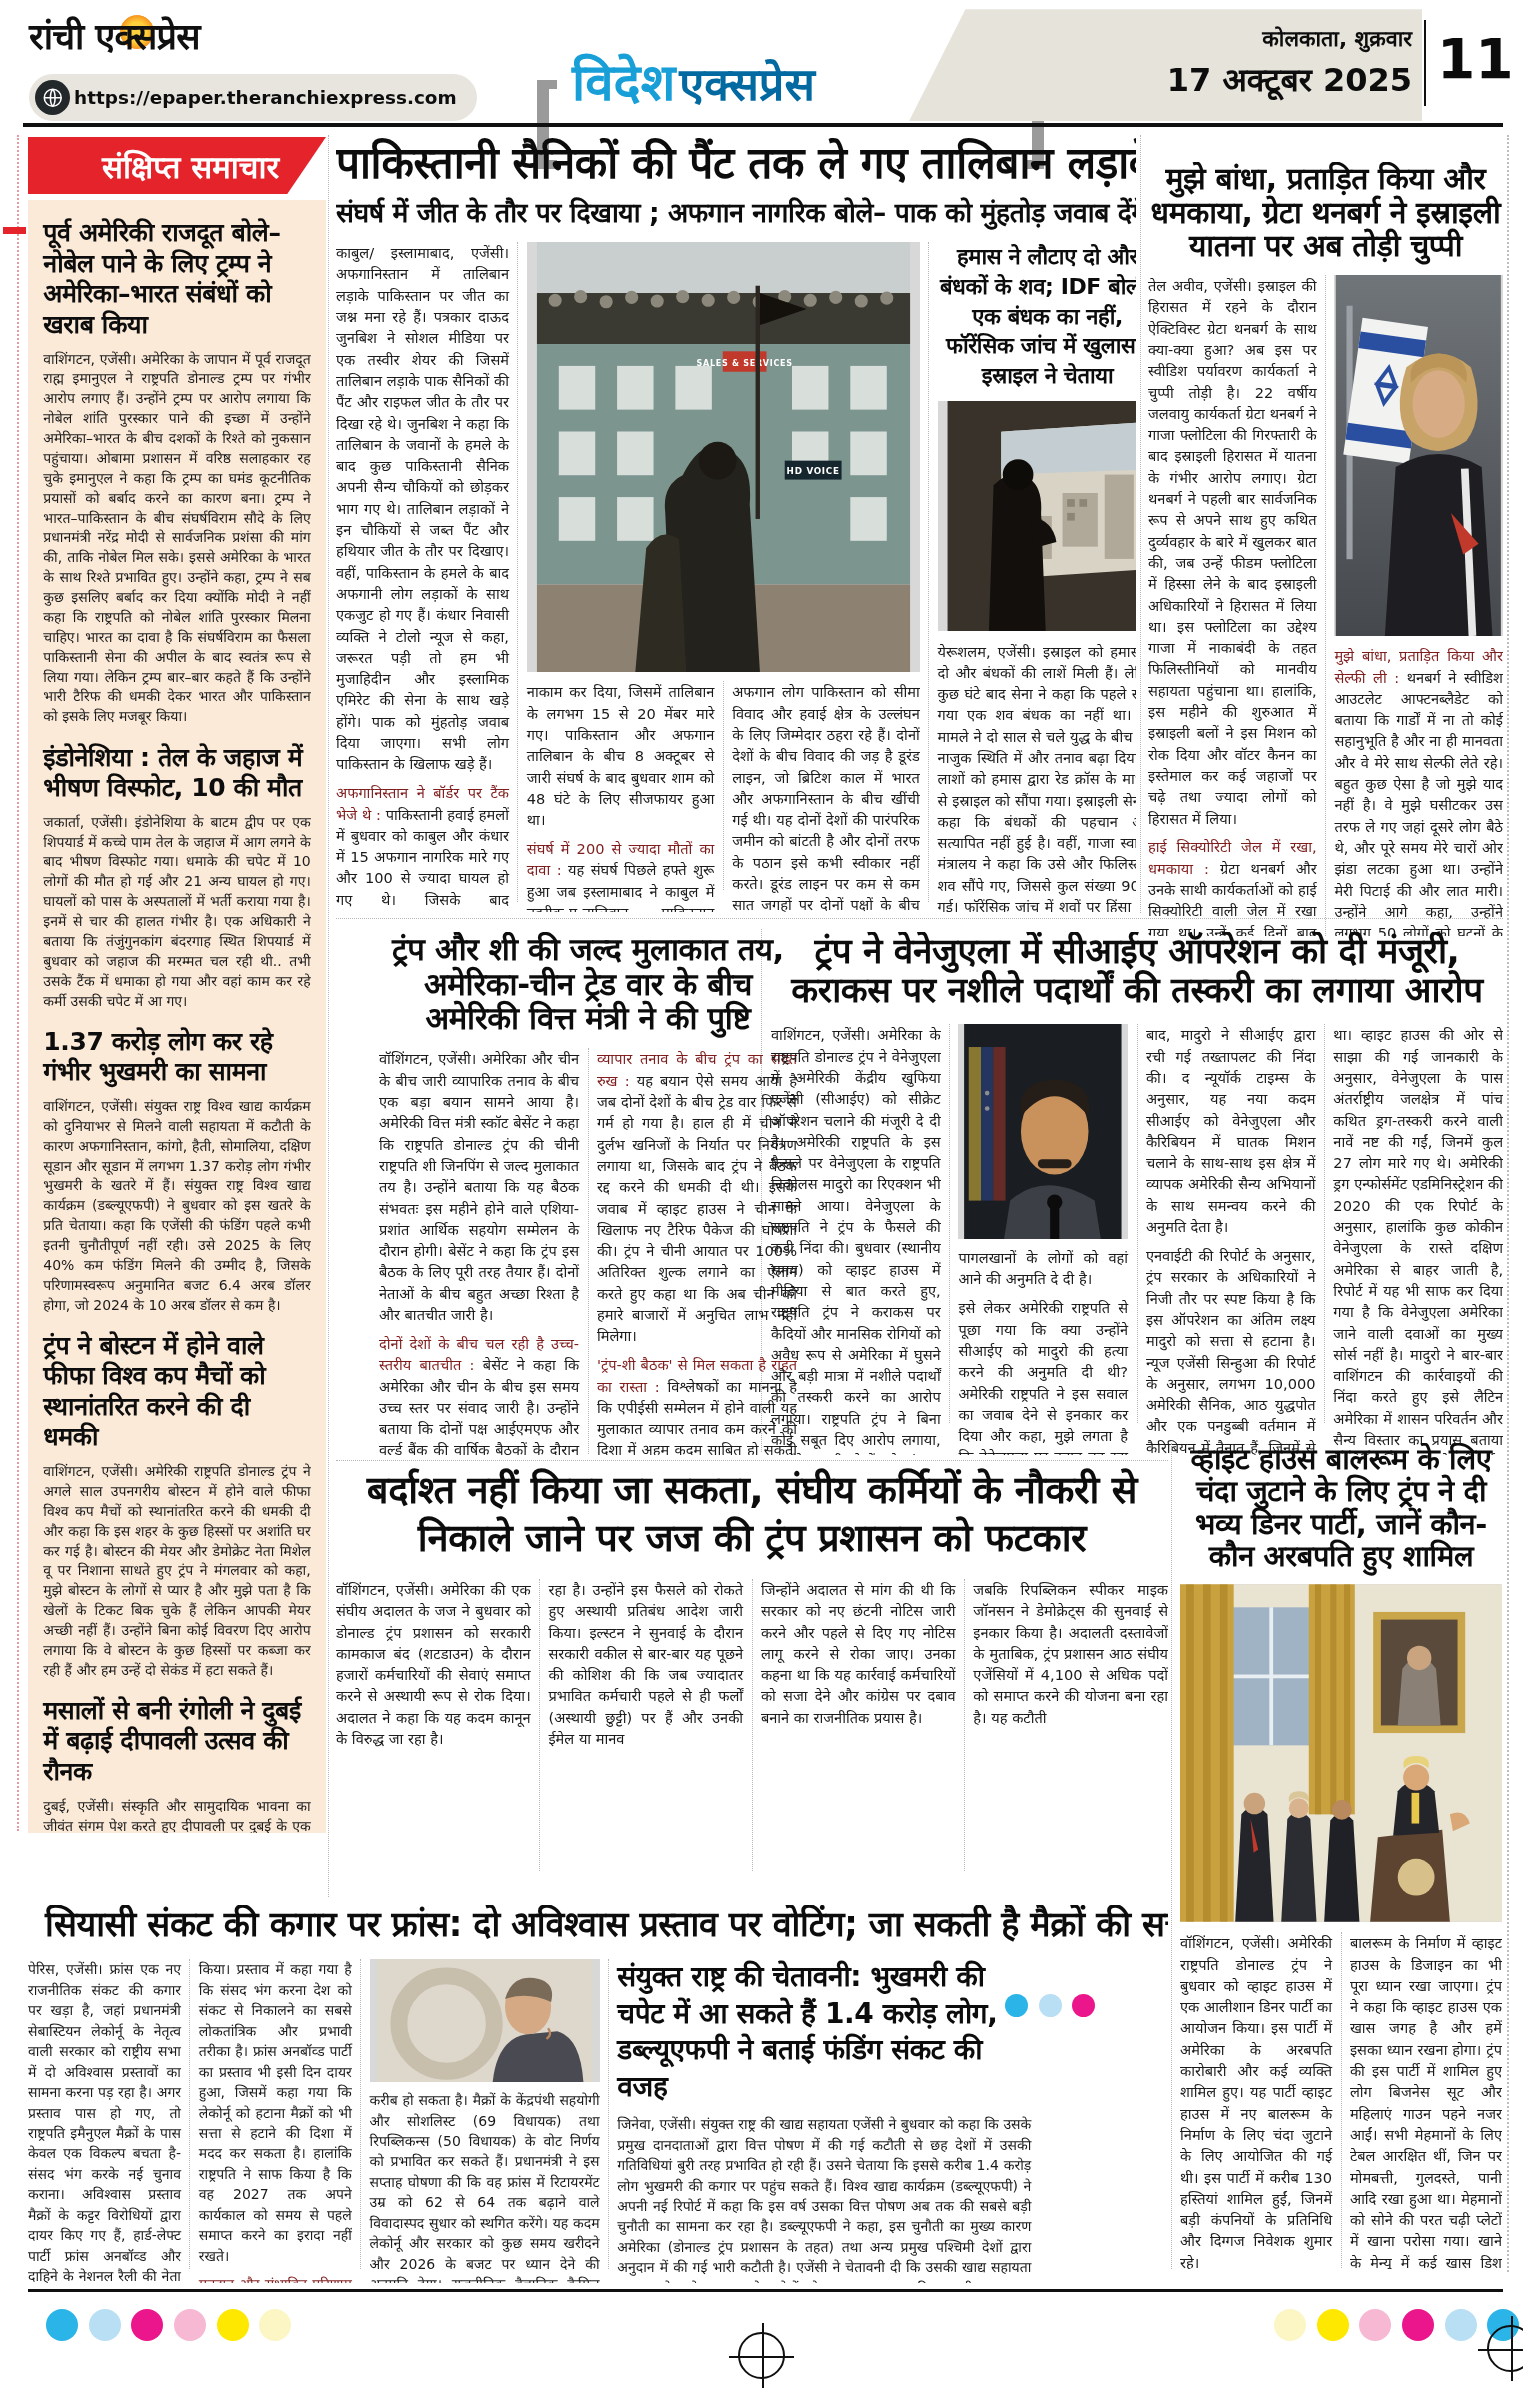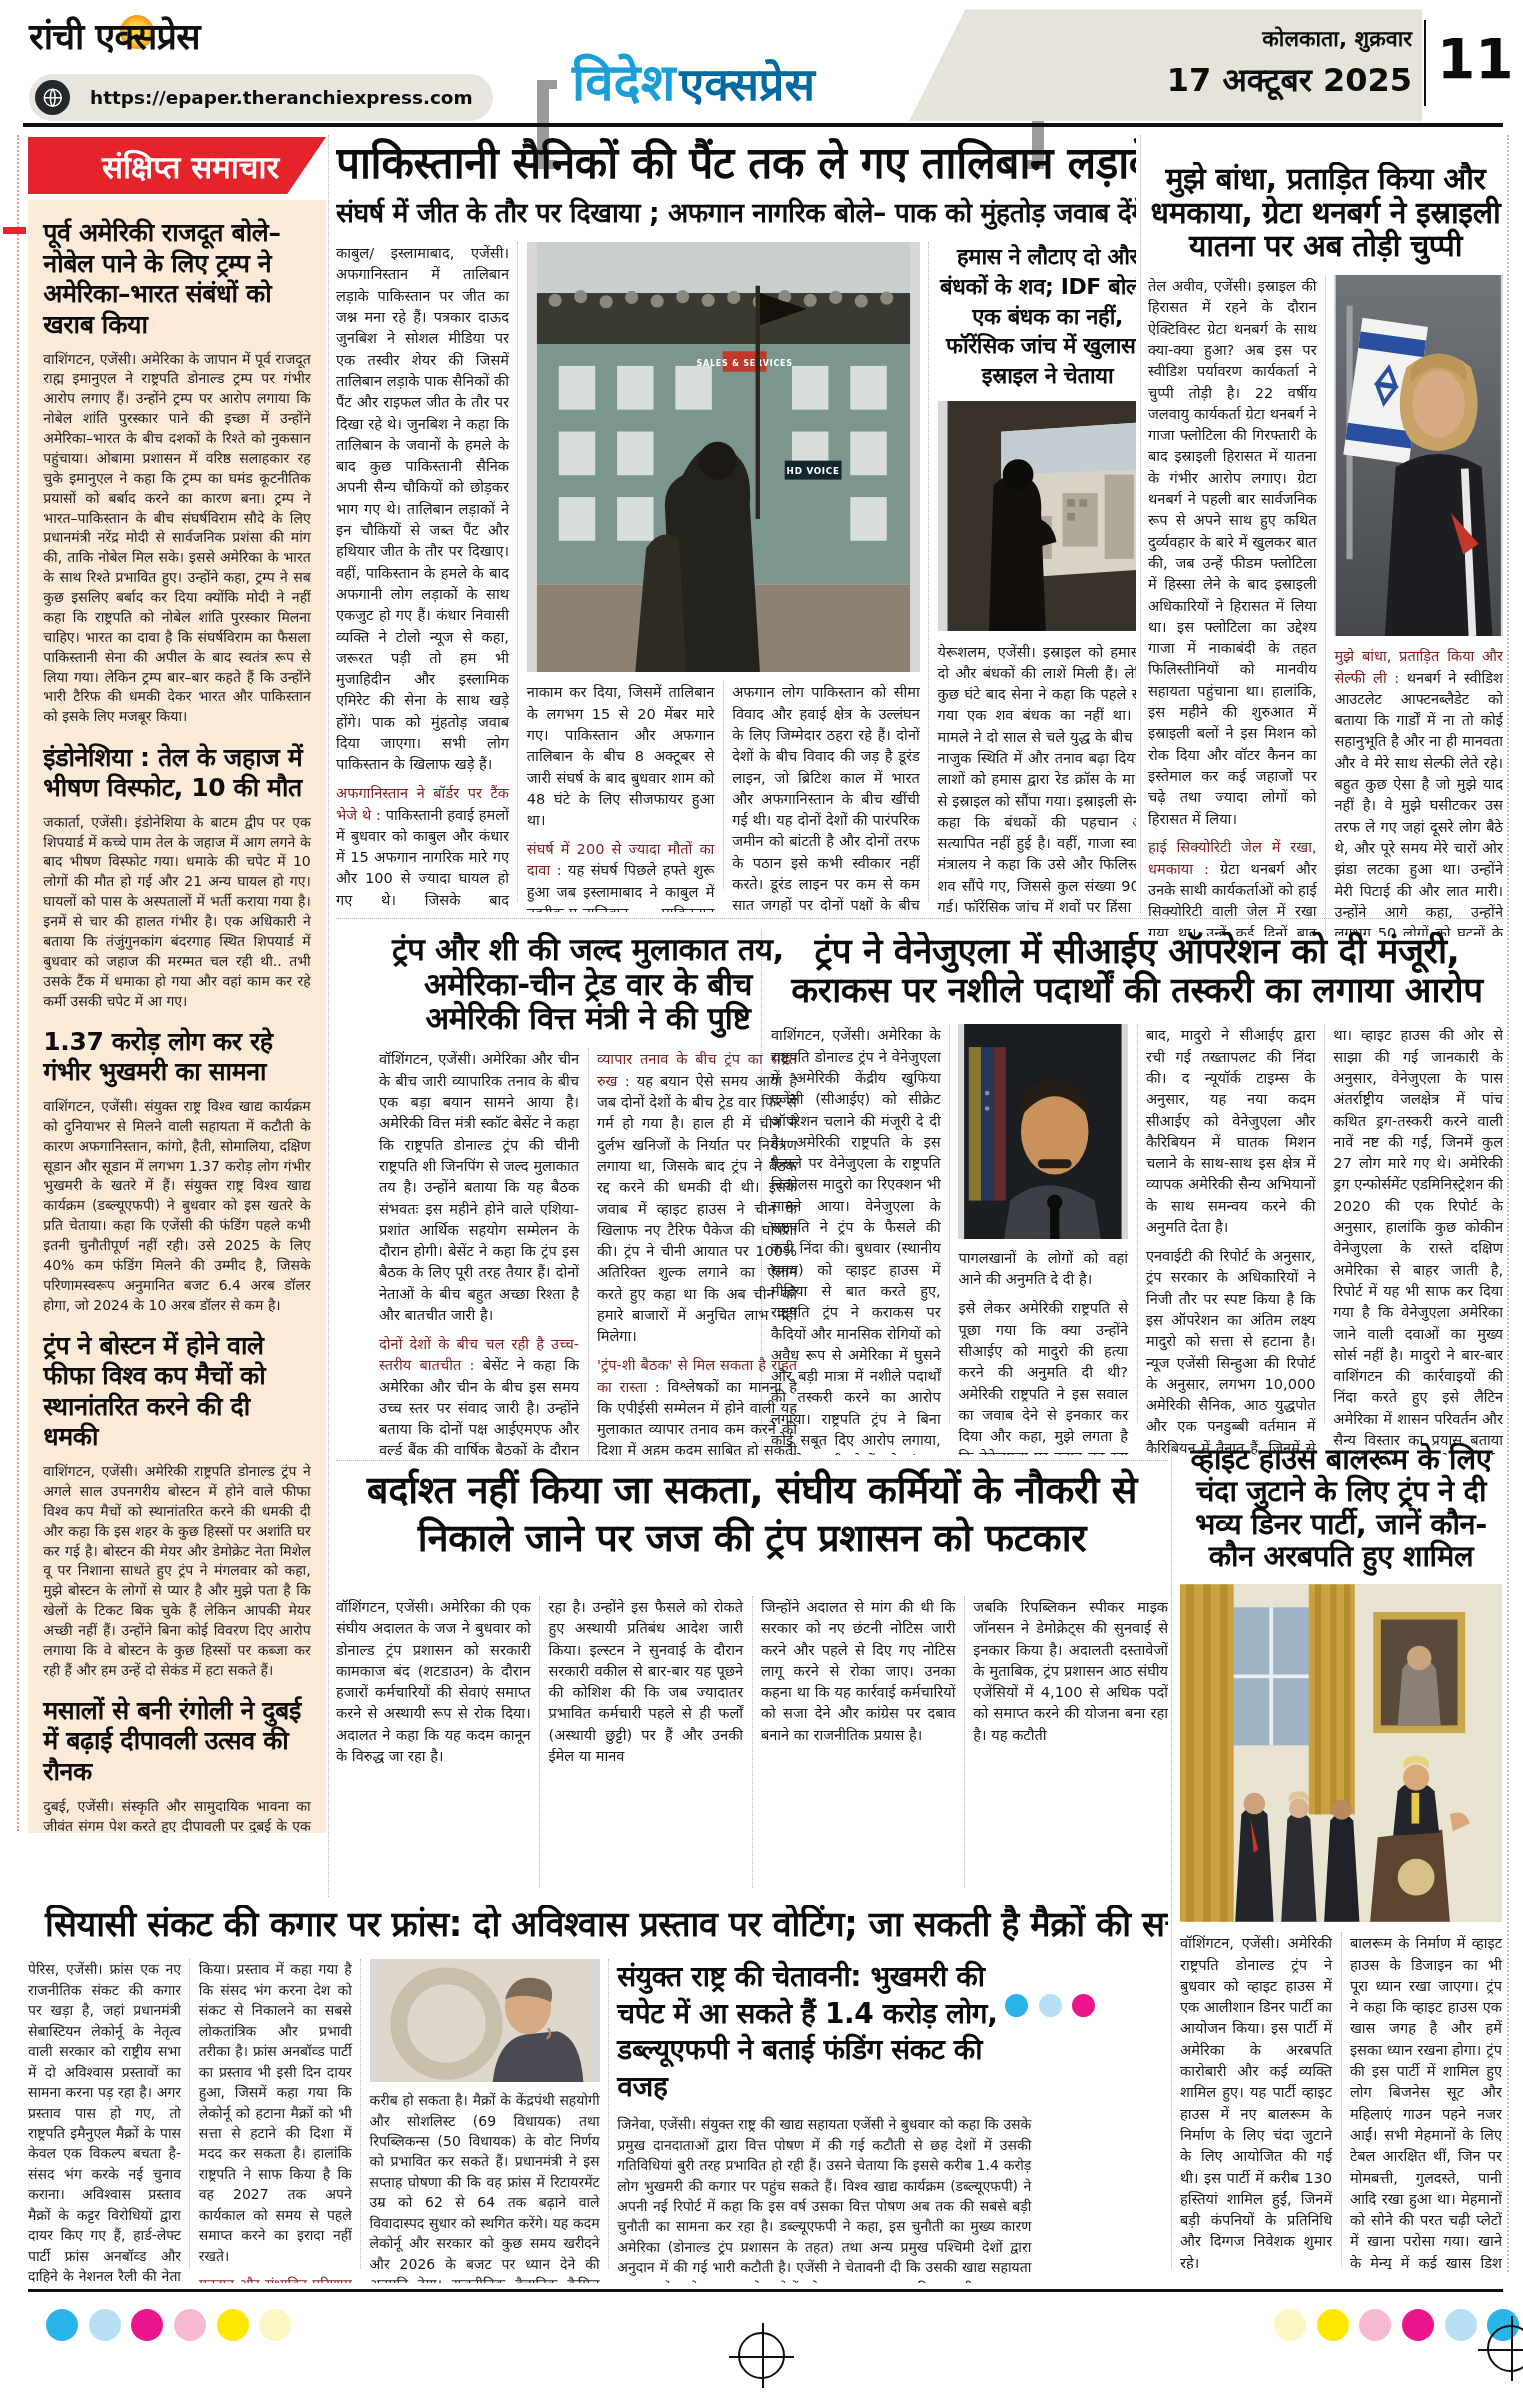--- a/index.html
+++ b/index.html
@@ -16,21 +16,21 @@
   .c:first-child{padding-left:0;}
   .c:last-child{padding-right:0;}
   .c + .c{border-left:1.5px dotted #b5b5b5;}
   .p{margin:0 0 7.7px 0;}
   .dot-v{position:absolute;border-left:1.5px dotted #b5b5b5;width:0;}
   .dot-h{position:absolute;border-top:1.5px dotted #b5b5b5;height:0;}
   
   .logo-title{font-size:36px;font-weight:700;color:#101010;letter-spacing:-0.8px;position:relative;z-index:2;}
   .sun{position:absolute;left:91px;top:4.6px;width:34px;height:34px;border-radius:50%;
        background:radial-gradient(circle,#ffd23d 0 40%,#f7941e 70%,rgba(247,148,30,0) 72%);z-index:1;}
-  .url-pill{display:flex;align-items:center;gap:20px;background:#e8e5df;border-radius:24.6px;
+  .url-pill{display:flex;align-items:center;gap:4px;background:#e8e5df;border-radius:24.6px;
             padding:6.1px 20px 6.1px 6.1px;width:fit-content;text-align:right;}
   .url-pill .globe{width:35px;height:35px;border-radius:50%;background:#23282b;display:flex;
                    align-items:center;justify-content:center;flex:0 0 auto;}
   .url-text{font-size:18.4px;font-weight:700;color:#0e0e0e;}
   .sec-blue{color:#189fd8;font-size:51px;font-weight:700;}
   .sec-black{color:#0369a1;font-size:45px;font-weight:700;}
   .bracket{position:absolute;width:12.3px;height:89px;background:#9a9a9a;}
   .bracket:before{content:"";position:absolute;top:0;width:20px;height:9.2px;background:#9a9a9a;}
   .bracket:after{content:"";position:absolute;bottom:0;width:20px;height:9.2px;background:#9a9a9a;}
   .bracket.l:before,.bracket.l:after{left:0;}
@@ -310,21 +310,21 @@
         <p class="p body-t">था। व्हाइट हाउस की ओर से साझा की गई जानकारी के अनुसार, वेनेजुएला के पास अंतर्राष्ट्रीय जलक्षेत्र में पांच कथित ड्रग-तस्करी करने वाली नावें नष्ट की गईं, जिनमें कुल 27 लोग मारे गए थे। अमेरिकी ड्रग एन्फोर्समेंट एडमिनिस्ट्रेशन की 2020 की एक रिपोर्ट के अनुसार, हालांकि कुछ कोकीन वेनेजुएला के रास्ते दक्षिण अमेरिका से बाहर जाती है, रिपोर्ट में यह भी साफ कर दिया गया है कि वेनेजुएला अमेरिका जाने वाली दवाओं का मुख्य सोर्स नहीं है। मादुरो ने बार-बार वाशिंगटन की कार्रवाइयों की निंदा करते हुए इसे लैटिन अमेरिका में शासन परिवर्तन और सैन्य विस्तार का प्रयास बताया है। ऐतिहासिक रूप से, सीआईए लैटिन अमेरिका में कई तख्तापलट और गुप्त अभियानों में कुख्यात रूप से शामिल रही है।</p>
       </div>
     </div>
   </div>
 
   <div class="dot-h" style="left:336px;top:1460px;width:832px;"></div>
   <div class="dot-v" style="left:1171px;top:1443px;height:826px;"></div>
 
   <div class="art" style="left:336px;top:1467px;width:832px;height:427px;">
     <div class="hl center" style="font-size:38px;line-height:1.25;">बर्दाश्त नहीं किया जा सकता, संघीय कर्मियों के नौकरी से निकाले जाने पर जज की ट्रंप प्रशासन को फटकार</div>
-    <div class="cols" style="margin-top:34px;height:292px;">
+    <div class="cols" style="margin-top:17px;height:292px;">
       <div class="c">
           <p class="p body-t">वॉशिंगटन, एजेंसी। अमेरिका की एक संघीय अदालत के जज ने बुधवार को डोनाल्ड ट्रंप प्रशासन को सरकारी कामकाज बंद (शटडाउन) के दौरान हजारों कर्मचारियों की सेवाएं समाप्त करने से अस्थायी रूप से रोक दिया। अदालत ने कहा कि यह कदम कानून के विरुद्ध जा रहा है।</p>
         </div>
       <div class="c">
           <p class="p body-t">रहा है। उन्होंने इस फैसले को रोकते हुए अस्थायी प्रतिबंध आदेश जारी किया। इल्स्टन ने सुनवाई के दौरान सरकारी वकील से बार-बार यह पूछने की कोशिश की कि जब ज्यादातर प्रभावित कर्मचारी पहले से ही फर्लों (अस्थायी छुट्टी) पर हैं और उनकी ईमेल या मानव</p>
         </div>
       <div class="c">
           <p class="p body-t">जिन्होंने अदालत से मांग की थी कि सरकार को नए छंटनी नोटिस जारी करने और पहले से दिए गए नोटिस लागू करने से रोका जाए। उनका कहना था कि यह कार्रवाई कर्मचारियों को सजा देने और कांग्रेस पर दबाव बनाने का राजनीतिक प्रयास है।</p>
         </div>
       <div class="c">

